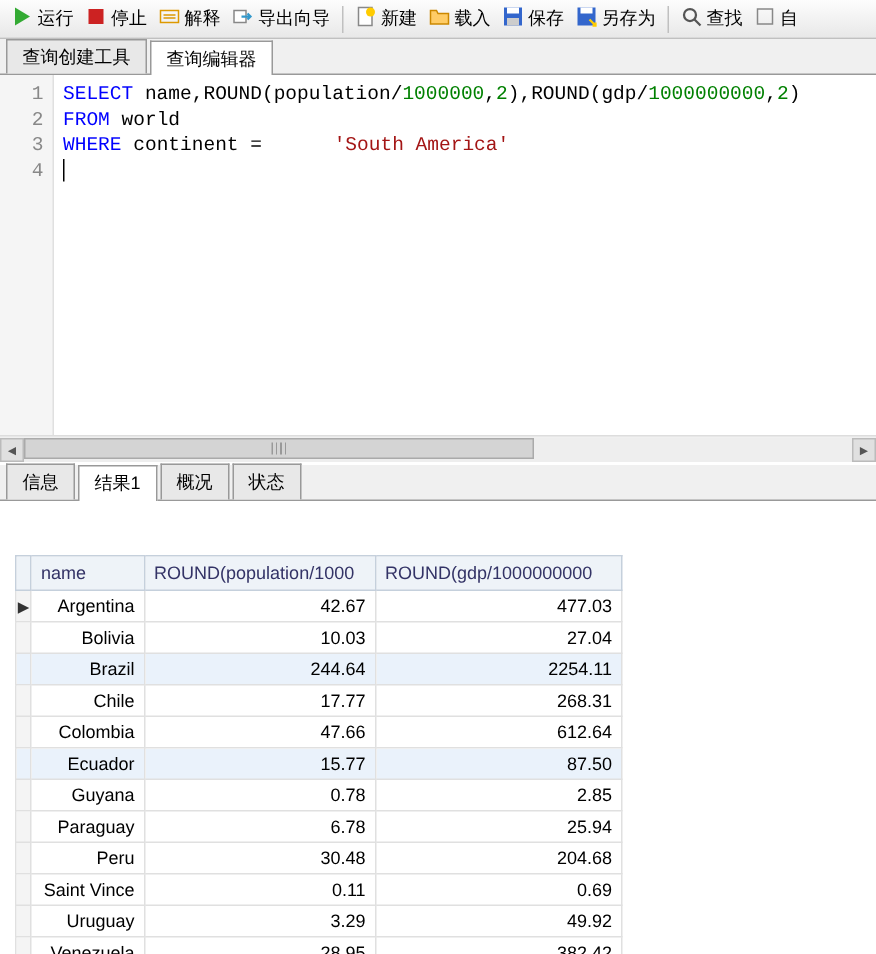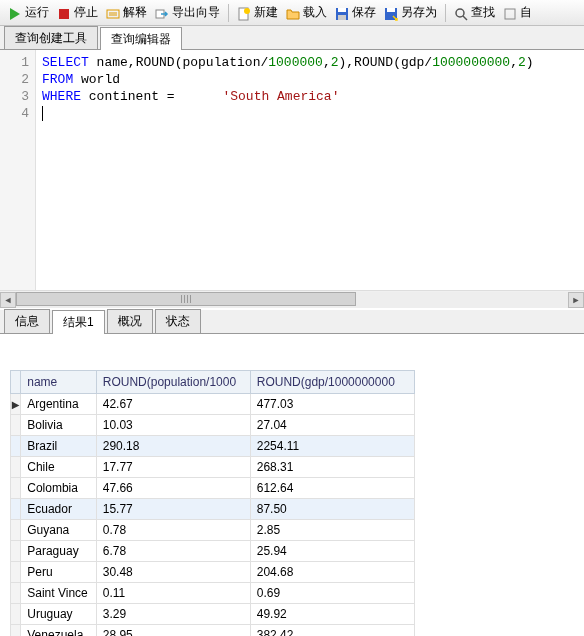--- a/index.html
+++ b/index.html
@@ -1,19 +1,19 @@
 <!DOCTYPE html>
 <html><head>
 <meta charset="utf-8">
 <style>
   * { box-sizing: border-box; margin: 0; padding: 0; }
   body { font-family: "Microsoft YaHei", Tahoma, sans-serif; font-size: 12px; background: #fff; color: #000; width: 584px; height: 636px; overflow: hidden; }
   
   .toolbar { height: 26px; background: linear-gradient(#fdfdfd, #e8e8e8); border-bottom: 1px solid #c0c0c0; display: flex; align-items: center; padding: 0 4px; }
-  .tb-btn { display: flex; align-items: flex-end; gap: 3px; padding: 2px 4px; cursor: pointer; }
+  .tb-btn { display: flex; align-items: flex-start; gap: 3px; padding: 2px 4px; cursor: pointer; }
   .tb-sep { width: 1px; height: 18px; background: #c0c0c0; margin: 0 4px; }
   .ico { width: 14px; height: 14px; display: inline-block; }
   
   .tabs { height: 24px; background: #f0f0f0; border-bottom: 1px solid #999; display: flex; padding-left: 4px; }
   .tab { padding: 3px 10px; border: 1px solid #999; border-bottom: none; background: #e8e8e8; margin-right: 2px; cursor: pointer; font-size: 12px; }
   .tab.active { background: #fff; position: relative; top: 1px; }
   
   .editor { height: 240px; display: flex; background: #fff; font-family: Consolas, "Courier New", monospace; font-size: 13px; }
   .gutter { width: 36px; background: #f5f5f5; color: #888; text-align: right; padding: 4px 6px 0 0; border-right: 1px solid #e0e0e0; line-height: 17px; }
   .code { flex: 1; padding: 4px 6px; white-space: pre; line-height: 17px; position: relative; }
@@ -28,21 +28,21 @@
   .hscroll .track { flex: 1; height: 16px; background: #eee; position: relative; }
   .hscroll .thumb { position: absolute; left: 0; top: 0; height: 14px; width: 340px; background: #d4d4d4; border: 1px solid #aaa; margin: 0; }
   .thumb-grip { position: absolute; left: 50%; top: 50%; transform: translate(-50%,-50%); width: 10px; height: 8px; background: repeating-linear-gradient(90deg,#999,#999 1px,transparent 1px,transparent 3px); }
   
   .result-tabs { height: 24px; background: #f0f0f0; border-bottom: 1px solid #999; display: flex; align-items: flex-end; padding-left: 4px; margin-top: 2px; }
   
   .grid-wrap { padding: 0; }
   .grid { border-collapse: collapse; width: 405px; margin-left: 10px; margin-top: 36px; }
   .grid th { background: #eef3f8; border: 1px solid #c5d0dc; padding: 4px 6px; text-align: left; font-weight: normal; color: #336; font-size: 12px; height: 22px; overflow: hidden; white-space: nowrap; }
   .grid th:first-child { width: 10px; background: #eef3f8; padding: 0; }
-  .grid td { border: 1px solid #e0e0e0; padding: 3px 6px; font-size: 12px; height: 20px; background: #fff; white-space: nowrap; overflow: hidden; }
+  .grid td { border: 1px solid #e0e0e0; padding: 3px 6px; font-size: 12px; height: 20px; background: #fff; white-space: nowrap; overflow: hidden; text-align: right; }
   .grid tr.alt td { background: #eaf2fb; }
   .grid td.rowhdr { width: 10px; background: #f4f4f4; padding: 0; text-align: center; color: #333; }
   .rowptr { font-size: 10px; }
 </style>
 </head>
 <body>
 
 <div class="toolbar">
   <div class="tb-btn">
     <span class="ico"><svg viewBox="0 0 14 14">
@@ -168,21 +168,21 @@
         </tr>
         <tr class="">
           <td class="rowhdr"></td>
           <td>Bolivia</td>
           <td>10.03</td>
           <td>27.04</td>
         </tr>
         <tr class="alt">
           <td class="rowhdr"></td>
           <td>Brazil</td>
-          <td>290.18</td>
+          <td>244.64</td>
           <td>2254.11</td>
         </tr>
         <tr class="">
           <td class="rowhdr"></td>
           <td>Chile</td>
           <td>17.77</td>
           <td>268.31</td>
         </tr>
         <tr class="">
           <td class="rowhdr"></td>

